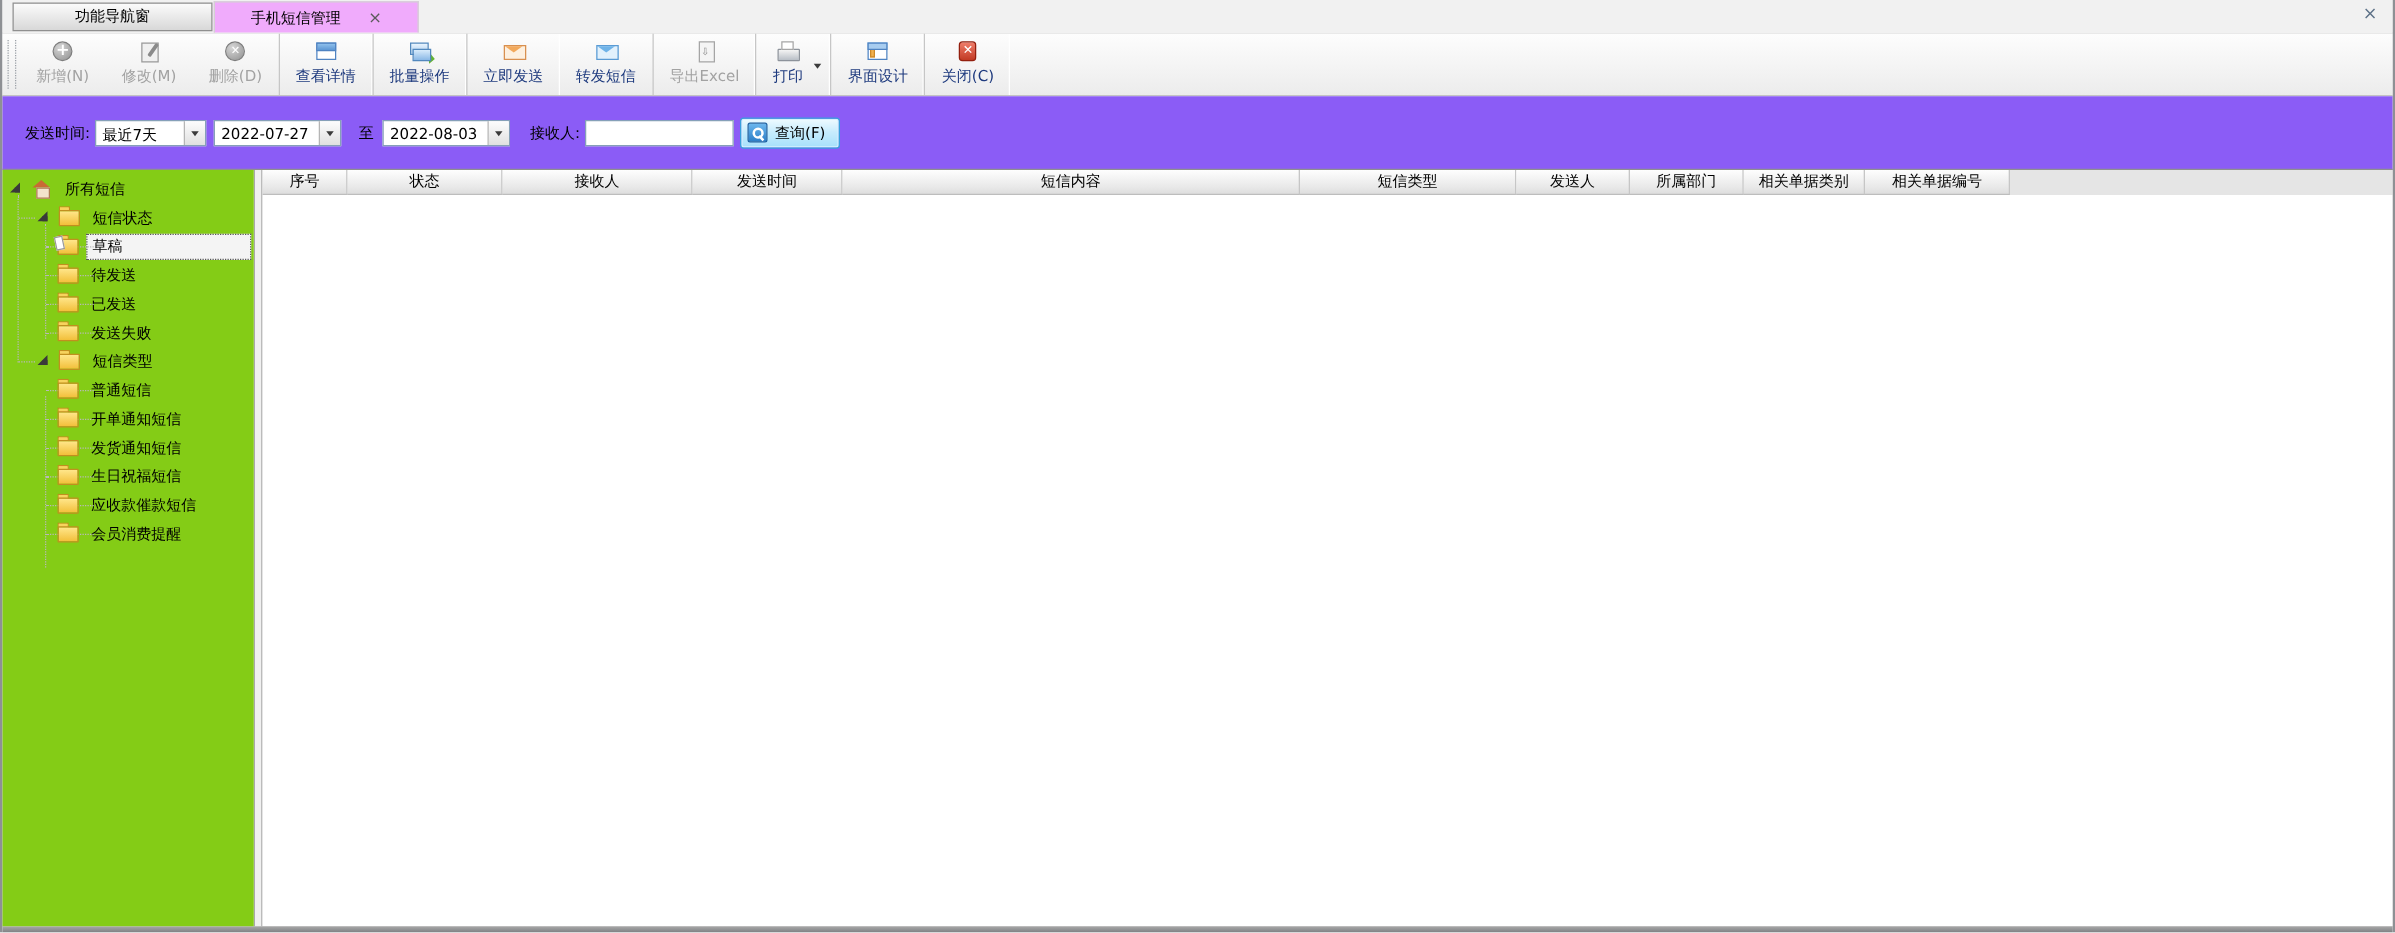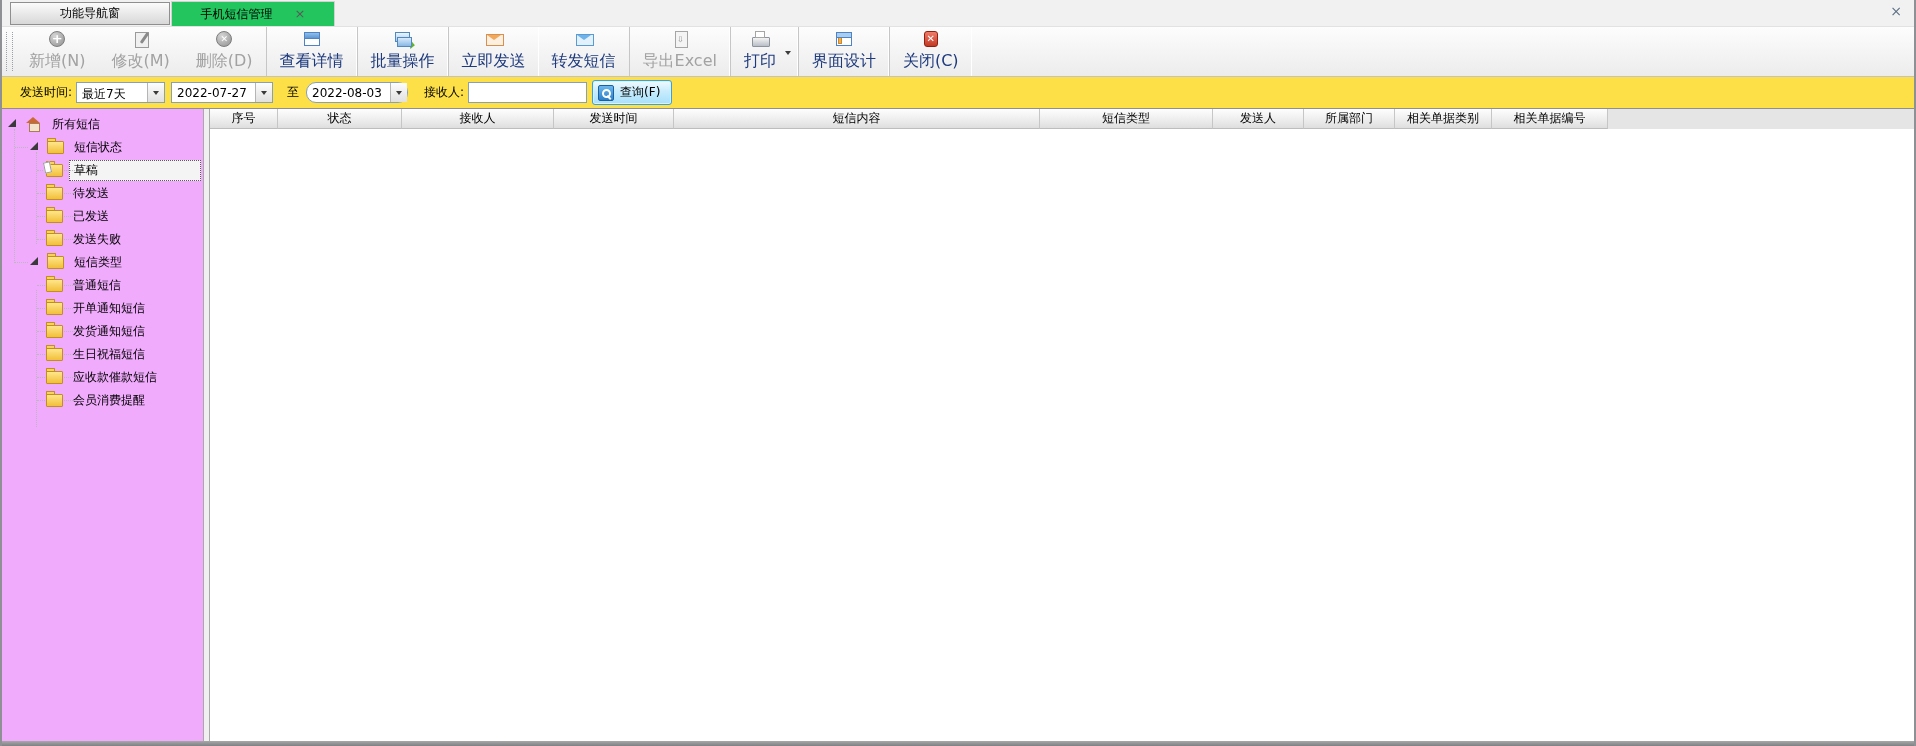--- a/index.html
+++ b/index.html
@@ -6,32 +6,32 @@
   html,body { margin:0; padding:0; background:#e9e9e9; }
   body { width:1916px; height:746px; font-family:"DejaVu Sans","Liberation Sans",sans-serif; font-size:12px; color:#000; overflow:hidden; }
 
   .app { width:1916px; height:746px; display:flex; flex-direction:column; background:#fff;
          border-left:2px solid #8e9094; border-right:2px solid #8e9094; }
 
   
   .tabbar { height:26px; background:#f1f1f1; display:flex; align-items:flex-end; padding-left:8px; position:relative; flex:0 0 auto; }
   .tab { height:23px; line-height:21px; text-align:center; margin-right:1px; padding:0 24px; white-space:nowrap; cursor:default; }
   .tab[data-active="false"] { background:linear-gradient(#fbfbfb,#d8d8d8); border:1px solid #8f8f8f; min-width:160px; margin-bottom:1px; }
-  .tab[data-active="true"]  { background:#22c55e; border:1px solid #d2d2d2; border-bottom:none; min-width:164px; height:25px; line-height:24px; }
+  .tab[data-active="true"]  { background:#f0abfc; border:1px solid #d2d2d2; border-bottom:none; min-width:164px; height:25px; line-height:24px; }
   .tab-close { display:inline-block; margin-left:22px; color:#5a5a5a; font-size:13px; cursor:pointer; }
   .corner-close { position:absolute; right:12px; top:4px; color:#5d7187; font-size:14px; line-height:14px; cursor:pointer; }
 
   
   .toolbar { height:51px; flex:0 0 auto; background:linear-gradient(#fdfdfd,#ececec); border-top:1px solid #e2e2e2;
              border-bottom:1px solid #c3c3c3; display:flex; align-items:stretch; padding-left:2px; }
   .grip { width:7px; margin:5px 3px 5px 2px; border-left:1px dotted #9aa0a6; border-right:1px dotted #9aa0a6; }
   .tb-btn { display:flex; flex-direction:column; align-items:center; justify-content:center; gap:3px;
             padding:2px 13px 3px 13px; position:relative; cursor:pointer; }
   .tb-btn[data-sep="true"] { border-left:1px solid #c6c6c6; box-shadow:-1px 0 0 #fff inset; }
-  .tb-label { font-size:16px; color:#1e3a7e; white-space:nowrap; }
+  .tb-label { font-size:12px; color:#1e3a7e; white-space:nowrap; }
   .tb-btn[data-enabled="false"] { cursor:default; }
   .tb-btn[data-enabled="false"] .tb-label { color:#a2a2a2; }
   .tb-btn[data-dropdown="true"] { padding-right:22px; }
   .tb-btn[data-dropdown="true"]::after { content:""; position:absolute; right:7px; top:24px;
             border:3.5px solid transparent; border-top:4px solid #3c3c3c; }
 
   .tb-ic { width:18px; height:18px; position:relative; flex:0 0 auto; }
   .ic-extra { display:none; }
 
   
@@ -83,44 +83,44 @@
     background:#a8cdf0; border:1px solid #4f83c2; }
   .tb-btn[data-icon="design"] .ic-extra { display:block; position:absolute; left:3px; top:7px; width:4px; height:7px;
     background:#f2b14e; border:1px solid #cd8929; }
   
   .tb-btn[data-icon="close"] .tb-ic::before { content:""; position:absolute; inset:1px 2px;
     background:linear-gradient(#ef7d6a,#c23a24); border:1px solid #931f0e; border-radius:3px; }
   .tb-btn[data-icon="close"] .tb-ic::after { content:"✕"; position:absolute; inset:0; text-align:center;
     color:#fff; font-weight:bold; font-size:10px; line-height:17px; }
 
   
-  .filterbar { height:32px; flex:0 0 auto; background:#fde047; border-bottom:1px solid #8f8f8f;
+  .filterbar { height:59px; flex:0 0 auto; background:#8b5cf6; border-bottom:1px solid #8f8f8f;
                display:flex; align-items:center; padding-left:18px; }
   .f-label { margin-right:4px; white-space:nowrap; }
   .combo { display:flex; height:21px; border:1px solid #86a0b8; background:#fff; align-items:stretch; }
   .combo .val { flex:1; padding:3px 0 0 5px; overflow:hidden; white-space:nowrap; }
   .combo .drop { width:17px; border-left:1px solid #b5b5b5; background:linear-gradient(#fdfdfd,#e0e0e0);
                  display:flex; align-items:center; justify-content:center; cursor:pointer; }
   .combo .drop::after { content:""; border:3.5px solid transparent; border-top:4px solid #3a3a3a; margin-top:4px; }
   .w-preset { width:89px; margin-right:6px; }
   .w-date1 { width:102px; margin-right:14px; }
-  .w-date2 { width:102px; margin-right:16px; margin-left:3px;border-radius:10px; }
+  .w-date2 { width:102px; margin-right:16px; margin-left:3px; }
   .txt { height:21px; width:119px; border:1px solid #86a0b8; background:#fff; font:12px "DejaVu Sans","Liberation Sans",sans-serif;
          padding:0 4px; margin:0 5px 0 0; outline:none; }
   .query-btn { height:25px; display:flex; align-items:center; gap:6px; padding:0 11px 0 5px;
                border:1px solid #38a0dc; border-radius:3px; cursor:pointer;
                background:linear-gradient(#f0fbff,#c8ecfd 45%,#a6e0fb); box-shadow:0 0 0 1px #d8f1fd inset; }
   .q-ic { width:16px; height:16px; border-radius:2px; position:relative; flex:0 0 auto;
           background:linear-gradient(#6cb7ee,#2d7fc8); border:1px solid #1c5fa0; }
   .q-ic::before { content:""; position:absolute; left:3px; top:3px; width:5px; height:5px; border:2px solid #fff; border-radius:50%; }
   .q-ic::after { content:""; position:absolute; left:9px; top:9px; width:2px; height:5px; background:#fff; transform:rotate(-45deg); }
 
   
   .content { flex:1; display:flex; min-height:0; }
-  .tree-panel { width:201px; flex:0 0 auto; background:#f0abfc; padding-top:4px; position:relative; overflow:hidden; }
+  .tree-panel { width:201px; flex:0 0 auto; background:#84cc16; padding-top:4px; position:relative; overflow:hidden; }
   .splitter { width:7px; flex:0 0 auto; background:#f0f0f0; border-left:1px solid #a9a9a9; border-right:1px solid #a9a9a9; cursor:col-resize; }
   .grid-area { flex:1; background:#e5e5e5; overflow:hidden; }
 
   
   .tree-row { height:23px; display:flex; align-items:center; position:relative; cursor:pointer; white-space:nowrap; }
   .tree-row[data-level="0"] { padding-left:6px; }
   .tree-row[data-level="1"] { padding-left:28px; }
   .tree-row[data-level="2"] { padding-left:44px; }
   .tree-arrow { width:0; height:0; border:4px solid transparent; border-right-color:#3a3a3a; border-bottom-color:#3a3a3a;
                 margin:-4px 9px 0 0; flex:0 0 auto; }

